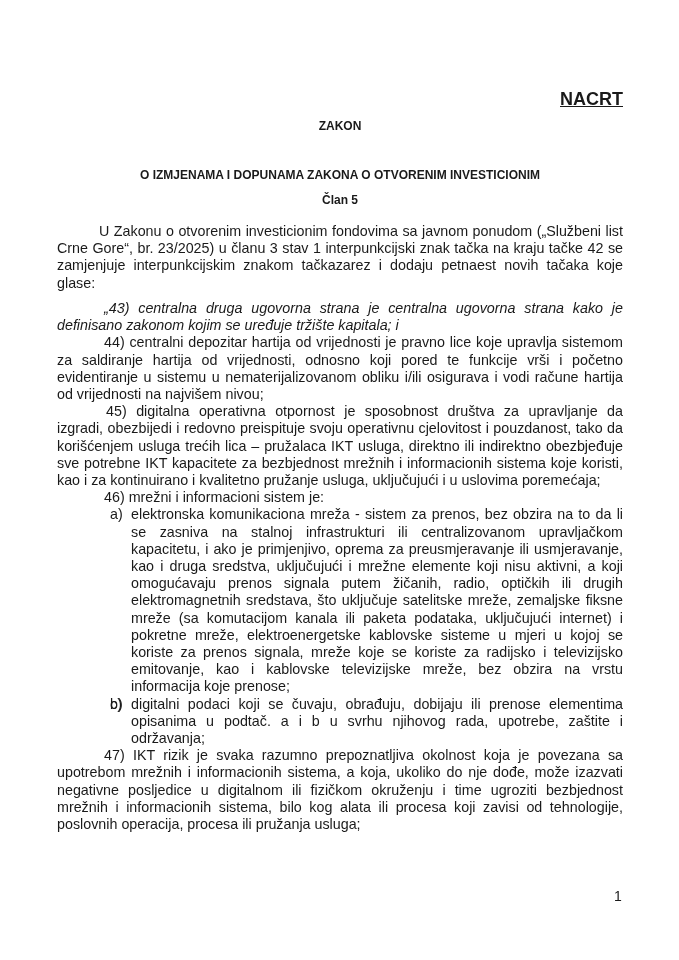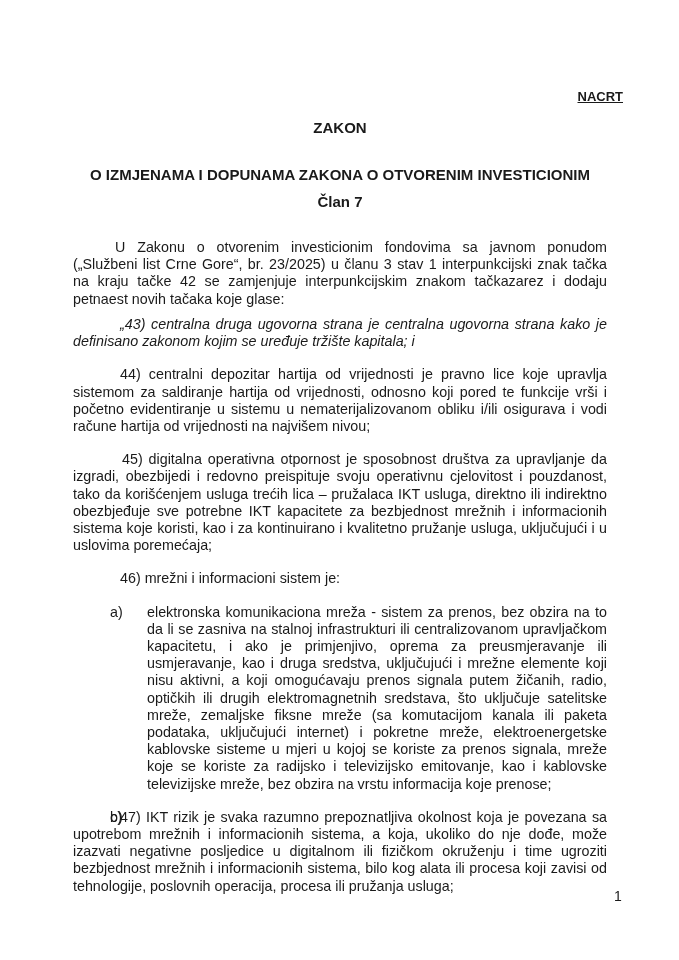--- a/index.html
+++ b/index.html
@@ -1,64 +1,65 @@
 <!DOCTYPE html>
 <html><head>
 <meta charset="utf-8">
 <style>
   html, body { margin: 0; padding: 0; background: #ffffff; }
   body { width: 679px; height: 960px; position: relative; overflow: hidden;
          font-family: "Liberation Sans", sans-serif; color: #1a1a1a; }
   .page { position: absolute; left: 57px; top: 0; width: 566px; }
-  .nacrt { position: absolute; top: 89px; right: 0; font-weight: bold; font-size: 13px;
+  .nacrt { position: absolute; top: 89px; right: 0; font-weight: bold; font-size: 18px;
            text-decoration: underline; }
-  .title { position: absolute; left: 0; width: 566px; text-align: center; font-weight: bold; font-size: 15px; }
+  .title { position: absolute; left: 0; width: 566px; text-align: center; font-weight: bold; font-size: 12px; }
   .t1 { top: 119px; }
   .t2 { top: 146px; line-height: 18px; margin-top: 20px; }
   .t3 { top: 193px; }
   .body-text { position: absolute; left: 0; width: 566px; font-size: 14.3px; line-height: 17.2px;
                text-align: justify; }
-  .p { margin: 16px; text-align: justify; }
+  .p { margin: 0; text-align: justify; }
   .p.last { text-align-last: left; }
   .indent1 { text-indent: 42px; }
   .indent-46 { padding-left: 47px; }
   .list { margin: 0; padding: 0; list-style: none; }
   .li { position: relative; padding-left: 74px; text-align: justify; }
   .li .mk { position: absolute; left: 53px; top: 0; }
   .pagenum { position: absolute; left: 614px; top: 888px; font-size: 14px; }
 </style>
 </head>
 <body>
 
 <div class="page">
   <div class="nacrt">NACRT</div>
   <div class="title t1">ZAKON</div>
   <div class="title t2">
     <div>O IZMJENAMA I DOPUNAMA ZAKONA O OTVORENIM INVESTICIONIM</div>
   </div>
-  <div class="title t3">Član 7</div>
+  <div class="title t3">Član 5</div>
 
   <div class="body-text" style="top:223px;">
     <p class="p last indent1">U Zakonu o otvorenim investicionim fondovima sa javnom ponudom („Službeni list Crne Gore“, br. 23/2025) u članu 3 stav 1 interpunkcijski znak tačka na kraju tačke 42 se zamjenjuje interpunkcijskim znakom tačkazarez i dodaju petnaest novih tačaka koje glase:</p>
   </div>
 
   <div class="body-text" style="top:300px;">
     <p class="p last" style="text-indent:47px;font-style:italic;">„43) centralna druga ugovorna strana je centralna ugovorna strana kako je definisano zakonom kojim se uređuje tržište kapitala; i</p>
     <p class="p last" style="text-indent:47px;">44) centralni depozitar hartija od vrijednosti je pravno lice koje upravlja sistemom za saldiranje hartija od vrijednosti, odnosno koji pored te funkcije vrši i početno evidentiranje u sistemu u nematerijalizovanom obliku i/ili osigurava i vodi račune hartija od vrijednosti na najvišem nivou;</p>
     <p class="p last" style="text-indent:49px;">45) digitalna operativna otpornost je sposobnost društva za upravljanje da izgradi, obezbijedi i redovno preispituje svoju operativnu cjelovitost i pouzdanost, tako da korišćenjem usluga trećih lica – pružalaca IKT usluga, direktno ili indirektno obezbjeđuje sve potrebne IKT kapacitete za bezbjednost mrežnih i informacionih sistema koje koristi, kao i za kontinuirano i kvalitetno pružanje usluga, uključujući i u uslovima poremećaja;</p>
     <p class="p last indent-46">46) mrežni i informacioni sistem je:</p>
     <div class="list">
       <div class="li">
         <span class="mk">a)</span>
         <p class="p last">elektronska komunikaciona mreža - sistem za prenos, bez obzira na to da li se zasniva na stalnoj infrastrukturi ili centralizovanom upravljačkom kapacitetu, i ako je primjenjivo, oprema za preusmjeravanje ili usmjeravanje, kao i druga sredstva, uključujući i mrežne elemente koji nisu aktivni, a koji omogućavaju prenos signala putem žičanih, radio, optičkih ili drugih elektromagnetnih sredstava, što uključuje satelitske mreže, zemaljske fiksne mreže (sa komutacijom kanala ili paketa podataka, uključujući internet) i pokretne mreže, elektroenergetske kablovske sisteme u mjeri u kojoj se koriste za prenos signala, mreže koje se koriste za radijsko i televizijsko emitovanje, kao i kablovske televizijske mreže, bez obzira na vrstu informacija koje prenose;</p>
       </div>
       <div class="li">
         <span class="mk">b)</span>
       </div>
       <div class="li">
         <span class="mk">c)</span>
+        <p class="p last">digitalni podaci koji se čuvaju, obrađuju, dobijaju ili prenose elementima opisanima u podtač. a i b u svrhu njihovog rada, upotrebe, zaštite i održavanja;</p>
       </div>
     </div>
     <p class="p last" style="text-indent:47px;">47) IKT rizik je svaka razumno prepoznatljiva okolnost koja je povezana sa upotrebom mrežnih i informacionih sistema, a koja, ukoliko do nje dođe, može izazvati negativne posljedice u digitalnom ili fizičkom okruženju i time ugroziti bezbjednost mrežnih i informacionih sistema, bilo kog alata ili procesa koji zavisi od tehnologije, poslovnih operacija, procesa ili pružanja usluga;</p>
   </div>
 
   <div class="pagenum" style="left:557px;">1</div>
 </div>
 
 </body></html>

